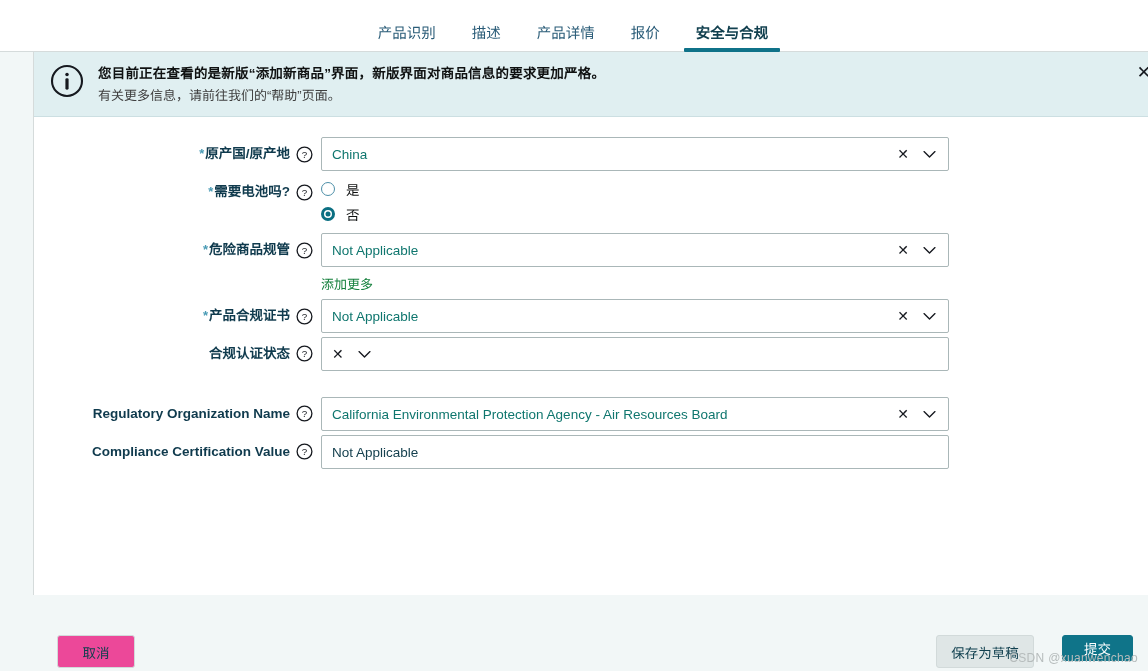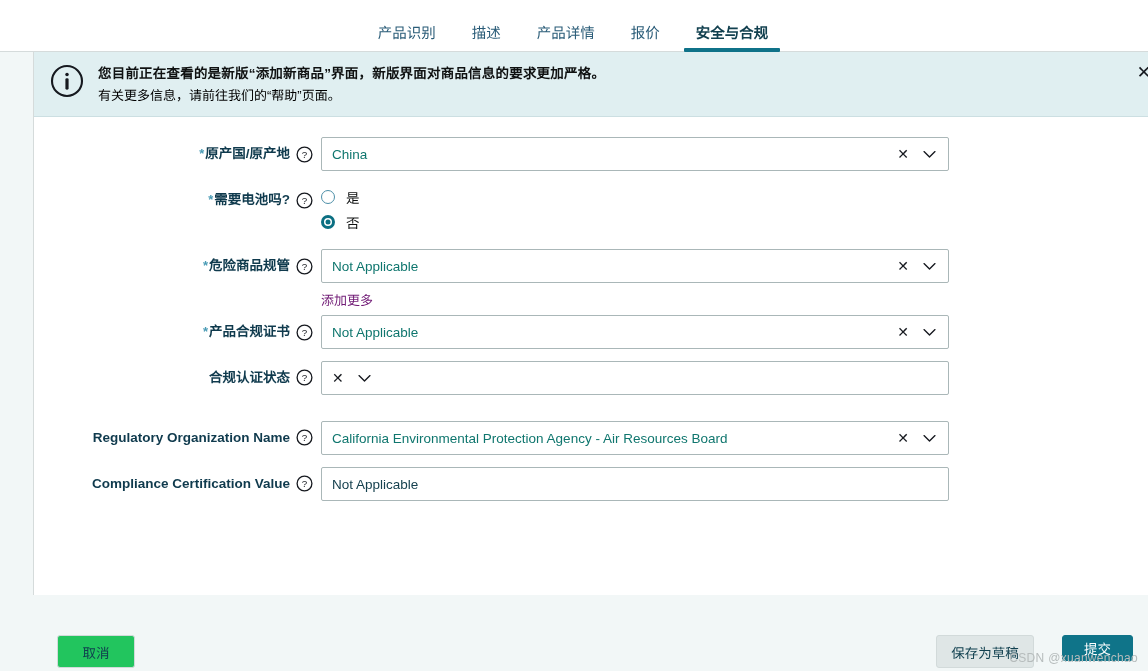--- a/index.html
+++ b/index.html
@@ -115,21 +115,21 @@
   .alert-text { padding-top: 1px; }
   .alert-line1 {
     font-size: 13.5px;
     font-weight: bold;
     color: #0f1111;
     line-height: 1.45;
     letter-spacing: .2px;
   }
   .alert-line2 {
     font-size: 13px;
-    color: #000000;
+    color: #404040;
     line-height: 1.5;
     margin-top: 2px;
     cursor: pointer;
   }
   .alert-close {
     position: absolute;
     right: -3px;
     top: 12px;
     font-size: 17px;
     color: #16191f;
@@ -140,21 +140,21 @@
 
   
   .form {
     flex: 1 1 auto;
     padding: 20px 0 0 0;
     overflow: hidden;
   }
   .row {
     display: flex;
     align-items: flex-start;
-    margin-bottom: 12px;
+    margin-bottom: 4px;
   }
   .label-col {
     width: 287px;
     flex: 0 0 287px;
     display: flex;
     justify-content: flex-end;
     align-items: center;
     padding-top: 8px;
     padding-right: 8px;
     gap: 6px;
@@ -266,21 +266,21 @@
     border-radius: 50%;
     background: #0b6f82;
   }
   .radio-label {
     font-size: 13.5px;
     color: #0f1111;
   }
 
   .addmore {
     font-size: 13px;
-    color: #701a75;
+    color: #15803d;
     margin-top: 7px;
     cursor: pointer;
     display: inline-block;
   }
 
   
   .footer {
     position: absolute;
     left: 0; right: 0;
     top: 543px;
@@ -294,21 +294,21 @@
     display: flex;
     align-items: center;
     justify-content: center;
     cursor: pointer;
     user-select: none;
   }
   .btn-cancel {
     left: 57px;
     top: 40px;
     width: 78px; height: 33px;
-    background: #22c55e;
+    background: #ec4899;
     border: 1px solid #d2dada;
     color: #11404f;
   }
   .btn-draft {
     left: 936px;
     top: 40px;
     width: 98px; height: 33px;
     background: #dfe6e6;
     border: 1px solid #d2dada;
     color: #11404f;

